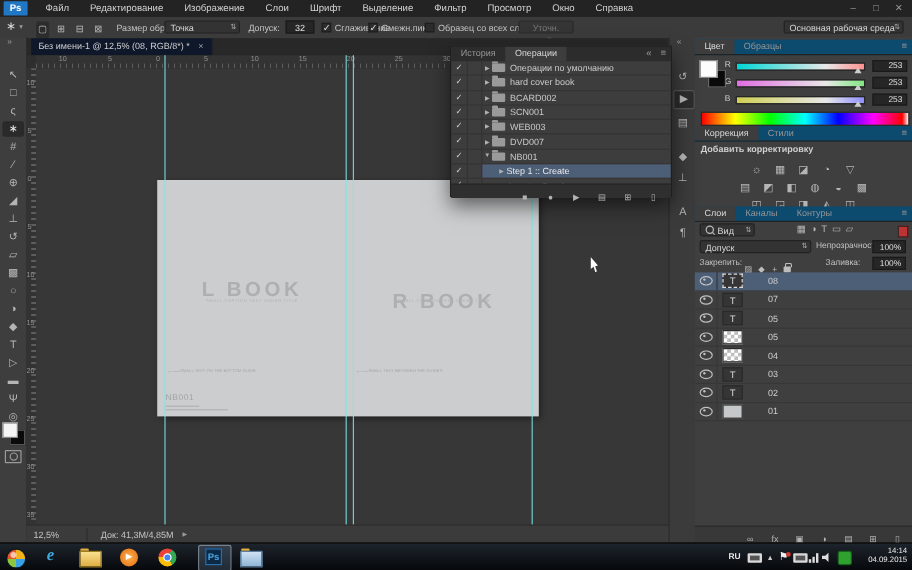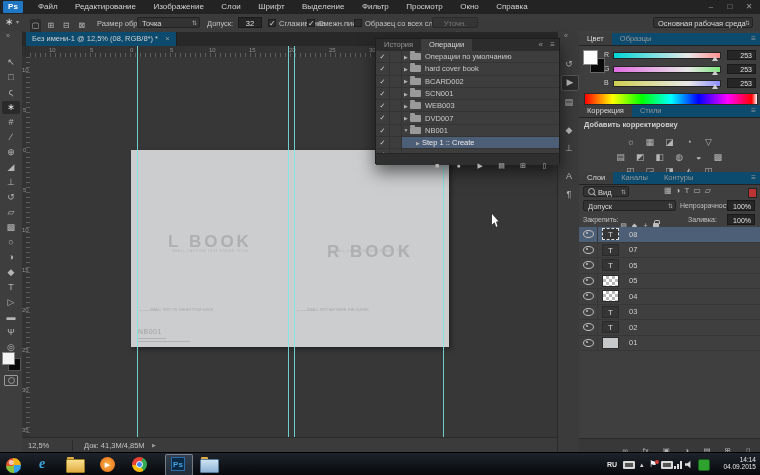--- a/index.html
+++ b/index.html
@@ -27,21 +27,21 @@
   
   .toolbar{left:0;top:31px;width:22px;height:421px;background:#3e3e3e;border-right:1px solid #2c2c2c}
   .tool{position:absolute;left:2px;width:18px;height:13px;text-align:center;font-size:9px;line-height:13px;color:#b5b5b5}
   .tool.sel{background:#2a2a2a;border-radius:2px;color:#e8e8e8}
   .swatchW{position:absolute;width:11px;height:11px;background:#f5f5f5;border:1px solid #888}
   .swatchB{position:absolute;width:11px;height:11px;background:#0a0a0a;border:1px solid #555}
   .maskicon{position:absolute;width:12px;height:9px;border:1px solid #9a9a9a;border-radius:1px}
   .maskicon:after{content:"";position:absolute;left:3px;top:1px;width:5px;height:5px;border:1px solid #9a9a9a;border-radius:50%}
   
   .tabbar{left:22px;top:32px;width:535px;height:14px;background:#282828;border-bottom:1px solid #1f1f1f}
-  .doctab{position:absolute;left:4px;top:0;height:14px;background:#0c4a6e;border-right:1px solid #1f1f1f;
+  .doctab{position:absolute;left:4px;top:0;height:14px;background:#0f172a;border-right:1px solid #1f1f1f;
           font-size:7.5px;line-height:14px;color:#cfcfcf;padding:0 6px}
   .hruler{left:30px;top:46px;width:527px;height:11px;background:#333;border-bottom:1px solid #242424}
   .hruler .ticks{position:absolute;bottom:0;left:0;width:100%;height:4px;
                  background:repeating-linear-gradient(90deg,#5d5d5d 0 1px,transparent 1px 5px)}
   .vruler{left:22px;top:57px;width:8px;height:380px;background:#333;border-right:1px solid #242424}
   .vruler .ticks{position:absolute;right:0;top:0;height:100%;width:4px;
                  background:repeating-linear-gradient(180deg,#5d5d5d 0 1px,transparent 1px 5px)}
   .rnum{position:absolute;font-size:6px;color:#8f8f8f}
   .rcorner{left:22px;top:46px;width:8px;height:11px;background:#2e2e2e}
   .pasteboard{left:30px;top:57px;width:527px;height:380px;background:#373737}
@@ -94,21 +94,21 @@
   .eyecell{width:18px;align-self:stretch;border-right:1px solid #373737;display:flex;align-items:center;justify-content:center;flex:none}
   .eye{width:9px;height:6px;border:1px solid #c0c0c0;border-radius:50%;position:relative;display:inline-block}
   .eye:after{content:"";position:absolute;left:2.5px;top:1px;width:2px;height:2px;border-radius:50%;background:#c0c0c0}
   .thumb{width:17px;height:12px;margin-left:4px;flex:none;background:#353535;text-align:center;font-size:8px;
          line-height:12px;color:#d8d8d8;border:1px solid #2a2a2a;box-sizing:border-box}
   .thumb.seltxt{outline:1px dashed #ddd;outline-offset:-1px}
   .thumb.checker{background-image:linear-gradient(45deg,#b9b9b9 25%,transparent 25%,transparent 75%,#b9b9b9 75%),
                  linear-gradient(45deg,#b9b9b9 25%,#fff 25%,#fff 75%,#b9b9b9 75%);
                  background-size:6px 6px;background-position:0 0,3px 3px;background-color:#fff}
   .thumb.gray{background:#c6c8c9}.thumb.white{background:#f4f4f4}
-  .lname{margin-left:10px;font-size:7.5px;color:#cfcfcf}
+  .lname{margin-left:21px;font-size:7.5px;color:#cfcfcf}
   .lockglyph{display:inline-block;width:11px;text-align:center;font-size:7px;color:#bdbdbd}
   .lockI{display:inline-block;width:6px;height:5px;background:#bdbdbd;position:relative;border-radius:1px;margin-left:2px}
   .lockI:before{content:"";position:absolute;top:-3px;left:1px;width:4px;height:3px;border:1px solid #bdbdbd;border-bottom:none;border-radius:2px 2px 0 0}
   .lens{display:inline-block;width:5px;height:5px;border:1px solid #bbb;border-radius:50%;position:relative;margin-right:3px}
   .lens:after{content:"";position:absolute;width:3px;height:1px;background:#bbb;transform:rotate(45deg);left:4px;top:5px}
   .lfoot span{display:inline-block;width:16px;font-size:7.5px;color:#b2b2b2;text-align:center;line-height:13px}
   
   .statusbar{left:22px;top:437px;width:535px;height:15px;background:#3b3b3b;border-top:1px solid #2b2b2b;font-size:7.5px;color:#c4c4c4}
   
   .taskbar{left:0;top:452px;width:760px;height:23px;background:linear-gradient(#1e242c,#05070a);border-top:1px solid #000}

